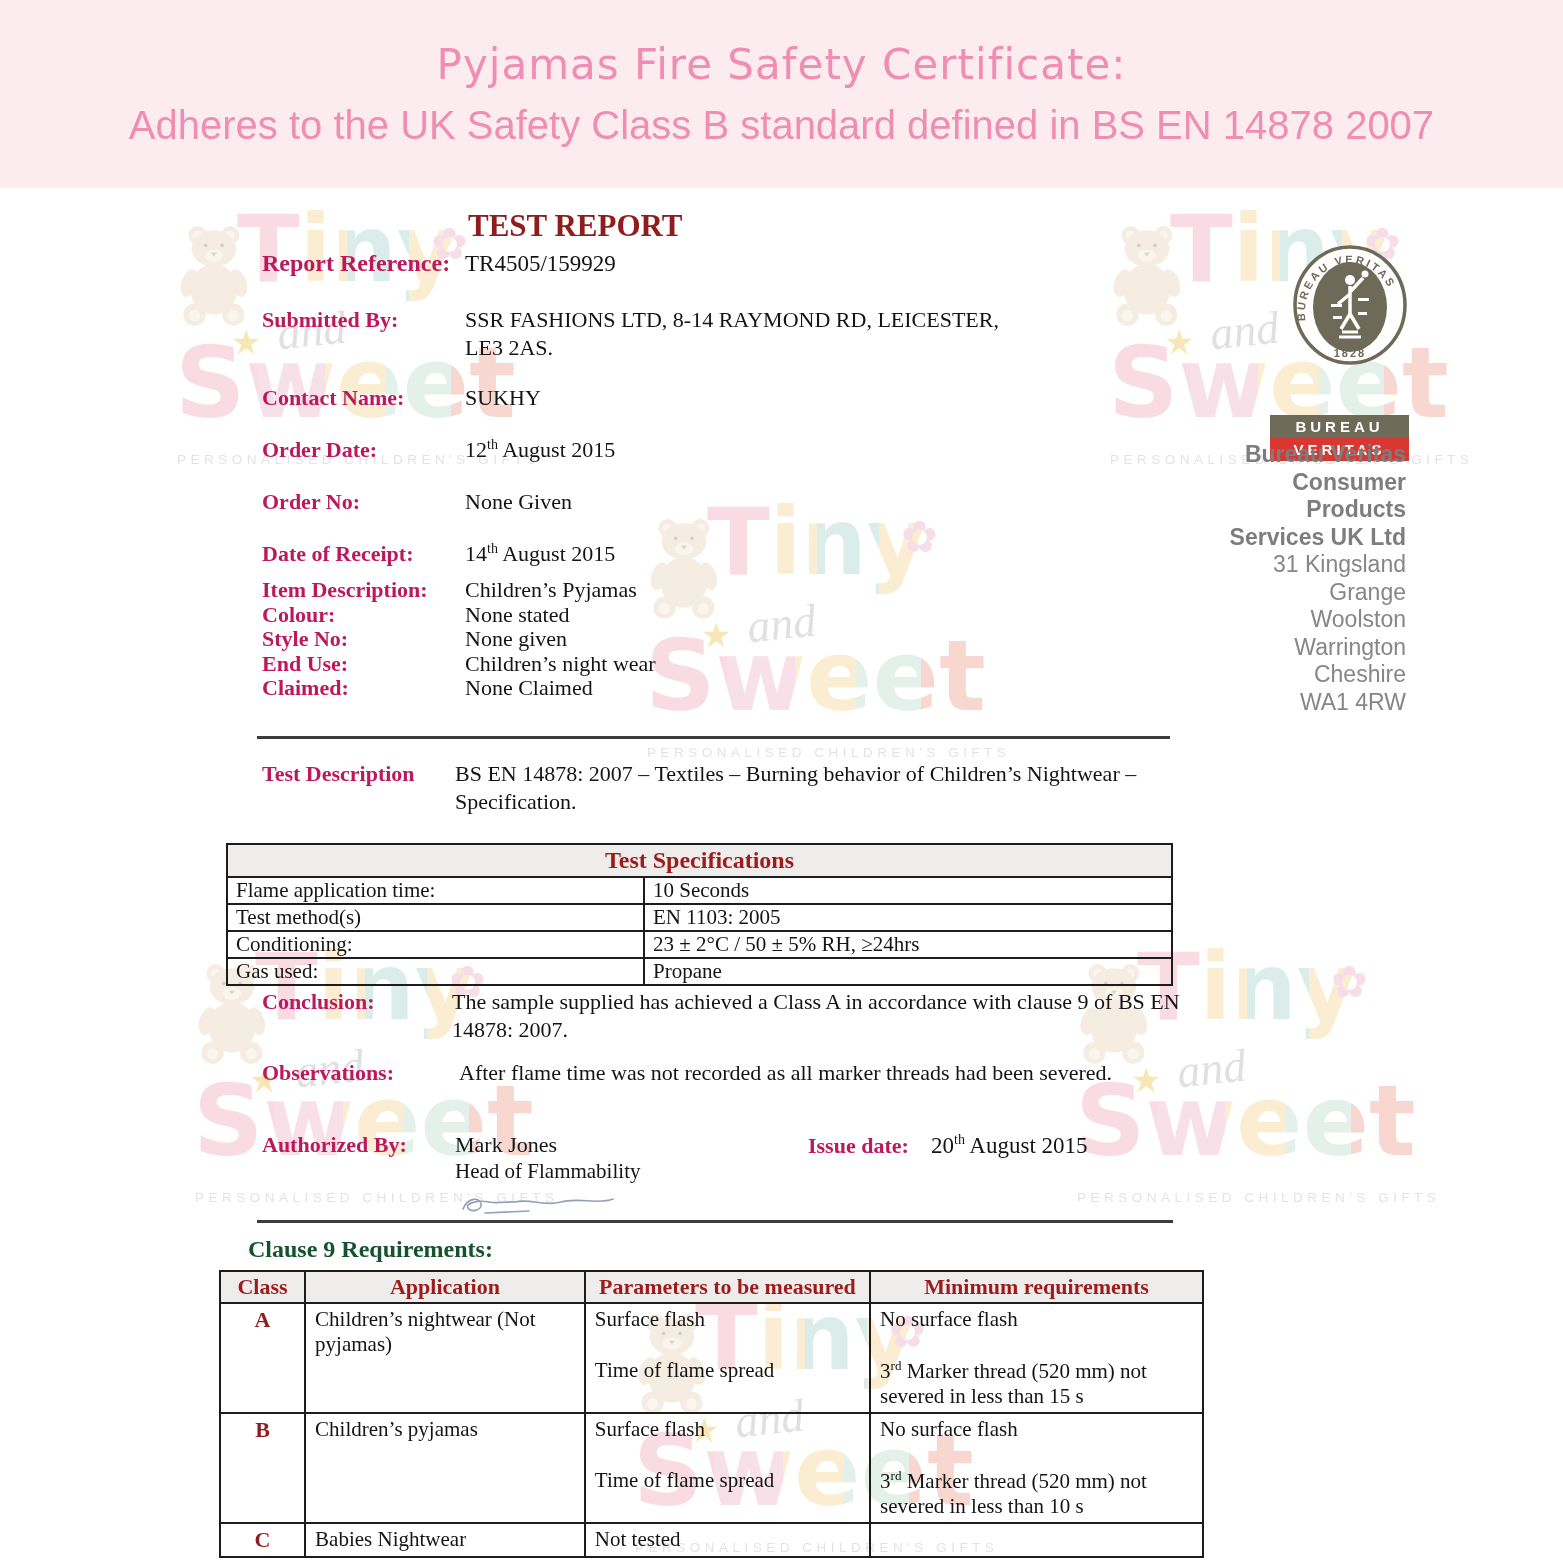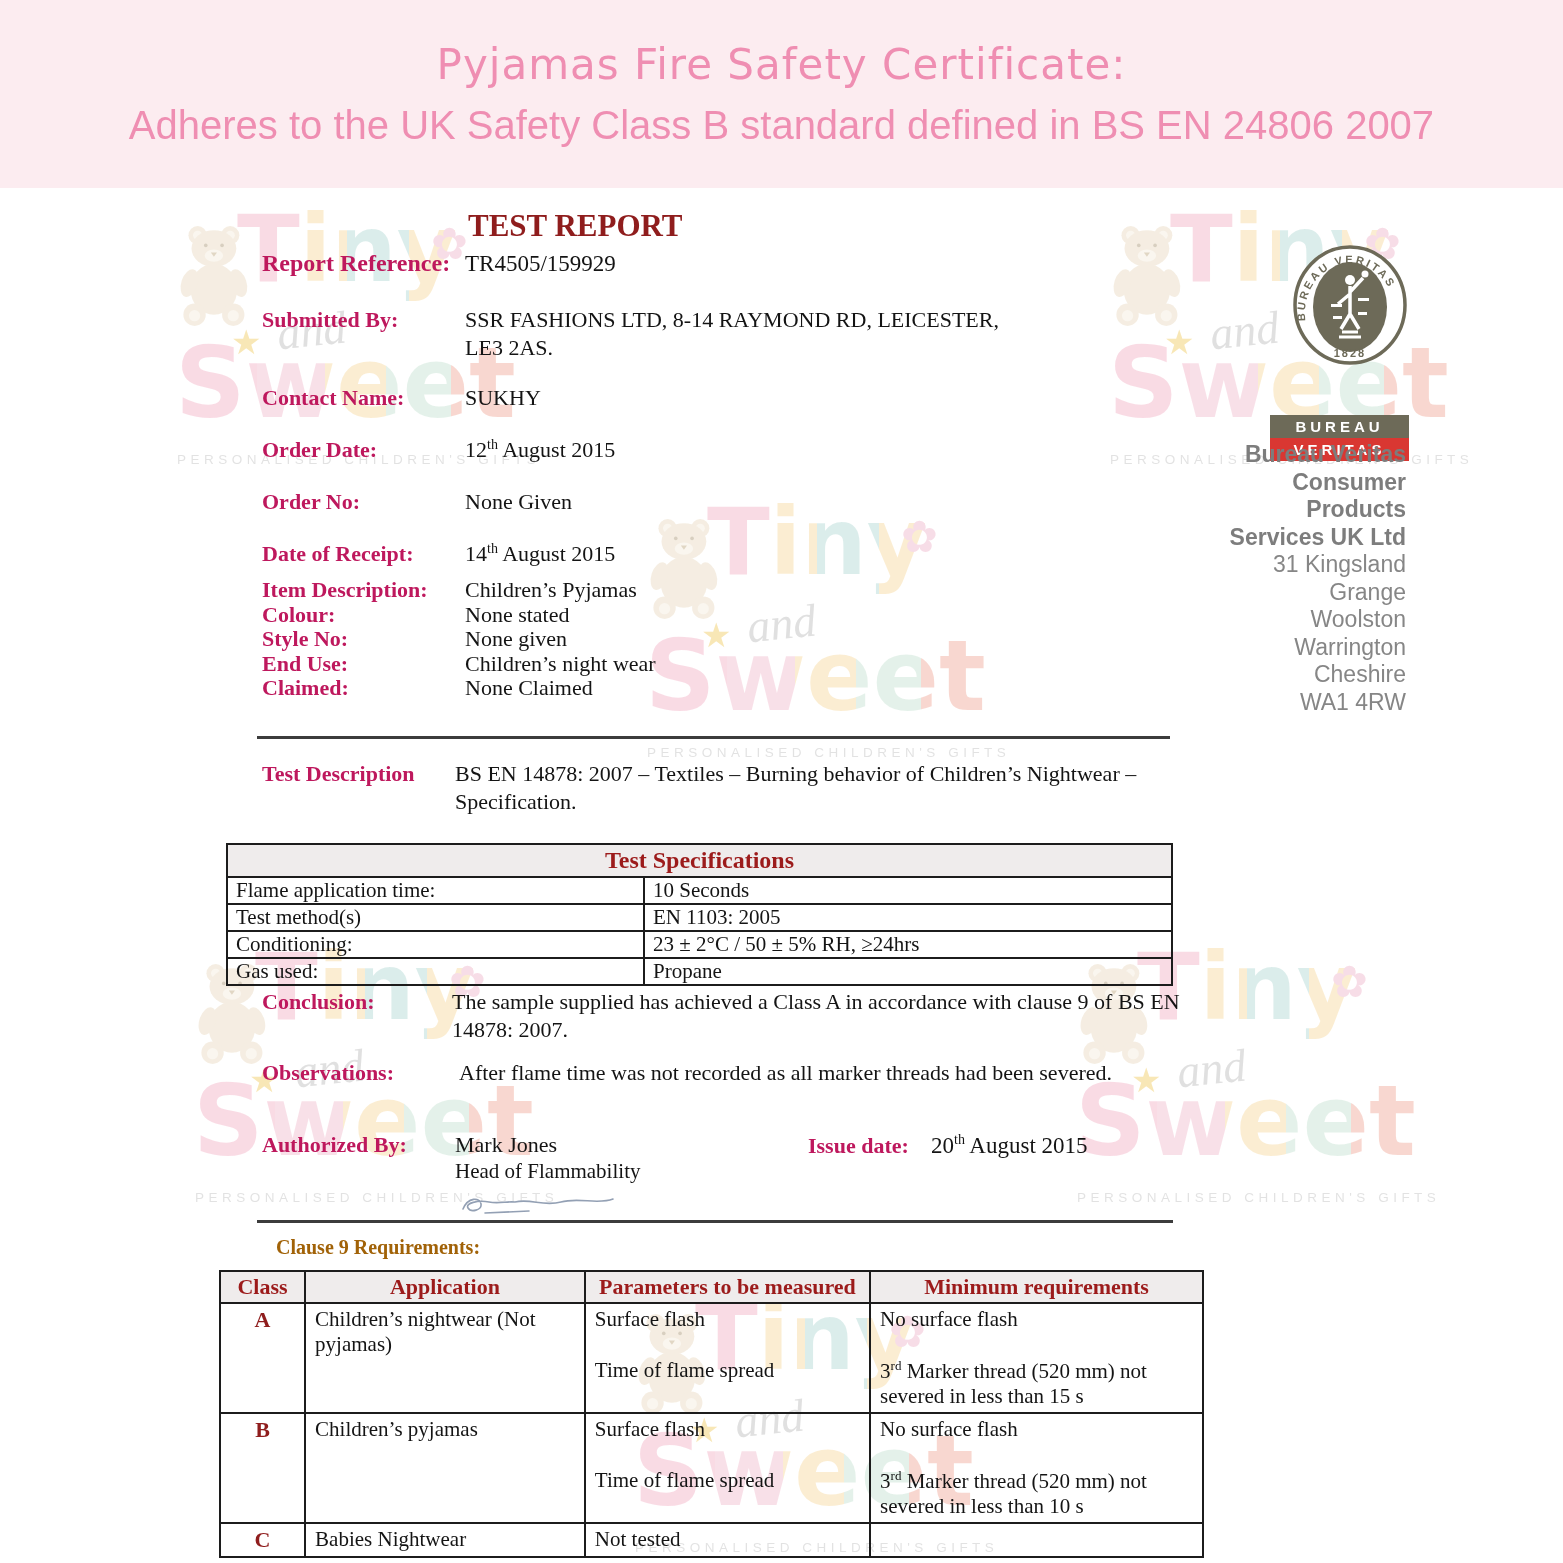--- a/index.html
+++ b/index.html
@@ -51,21 +51,21 @@
   
   .hrule{position:absolute;height:3px;background:#3c3c3c;}
   
   table{border-collapse:collapse;}
   .spec{position:absolute;left:226px;top:843px;width:947px;z-index:1;}
   .spec table{width:947px;}
   .spec th{border:2px solid #1c1c1c;background:#efecec;color:#9c1b1b;font-size:24px;font-weight:bold;height:29px;padding:1px;}
   .spec td{border:2px solid #1c1c1c;font-size:21px;padding:0px 8px;height:23px;}
   .spec td.c1{width:399px;}
   
-  .clause-head{position:absolute;left:276px;top:1236px;font-size:20px;font-weight:bold;color:#a16207;}
+  .clause-head{position:absolute;left:248px;top:1236px;font-size:24px;font-weight:bold;color:#14532d;}
   .clause{position:absolute;left:219px;top:1270px;z-index:1;}
   .clause table{width:985px;}
   .clause th{border:2px solid #1c1c1c;background:#efecec;color:#9c1b1b;font-size:22px;font-weight:bold;padding:2px 4px;}
   .clause td{border:2px solid #1c1c1c;font-size:21px;padding:3px 9px;vertical-align:top;}
   .clause td.cls{text-align:center;color:#8f1d1d;font-weight:bold;font-size:22px;}
   .clause .gap{margin-top:26px;}
   .clause td sup{font-size:13px;}
   .rowA td{height:90px;}
   .rowB td{height:86px;}
   .rowC td{height:22px;}
@@ -235,21 +235,21 @@
     <span class="wm-star">★</span>
     <span class="wm-and">and</span>
     <span class="wm-sweet">Sweet</span>
     <span class="wm-tagline">PERSONALISED CHILDREN'S GIFTS</span>
   </div>
 
   <div class="doc">
 
     <div class="banner">
       <div class="l1">Pyjamas Fire Safety Certificate:</div>
-      <div class="l2">Adheres to the UK Safety Class B standard defined in BS EN 24806 2007</div>
+      <div class="l2">Adheres to the UK Safety Class B standard defined in BS EN 14878 2007</div>
     </div>
 
     <div class="title">TEST REPORT</div>
 
     <div class="row" style="top:250px">
       <span class="lab lab-lg">Report Reference:</span>
       <span class="val val-lg">TR4505/159929</span>
     </div>
 
     <div class="row" style="top:306px">

